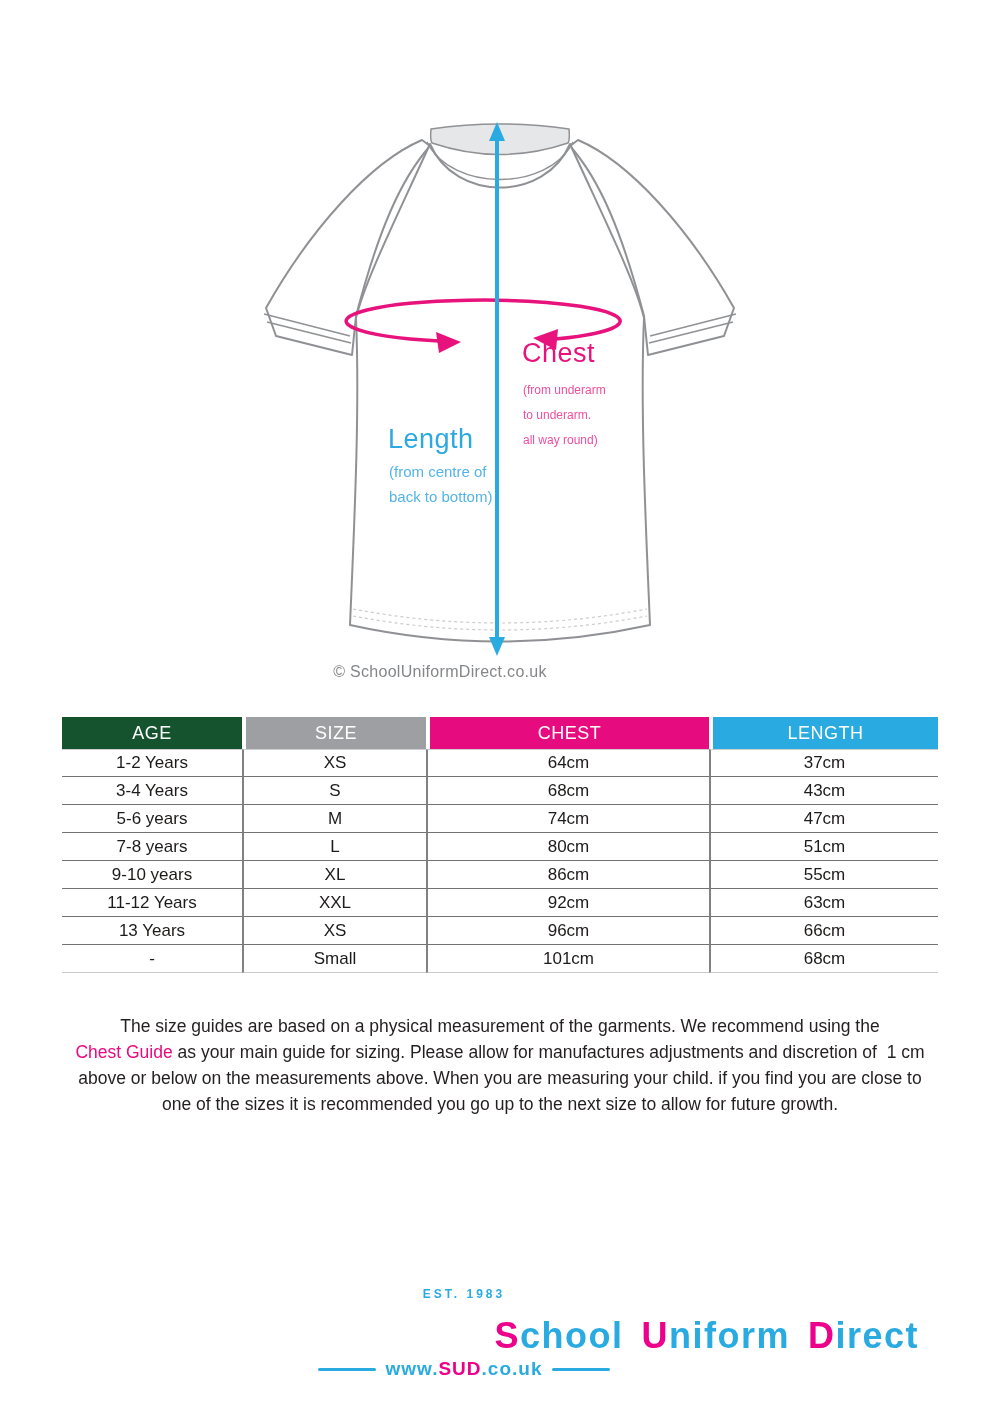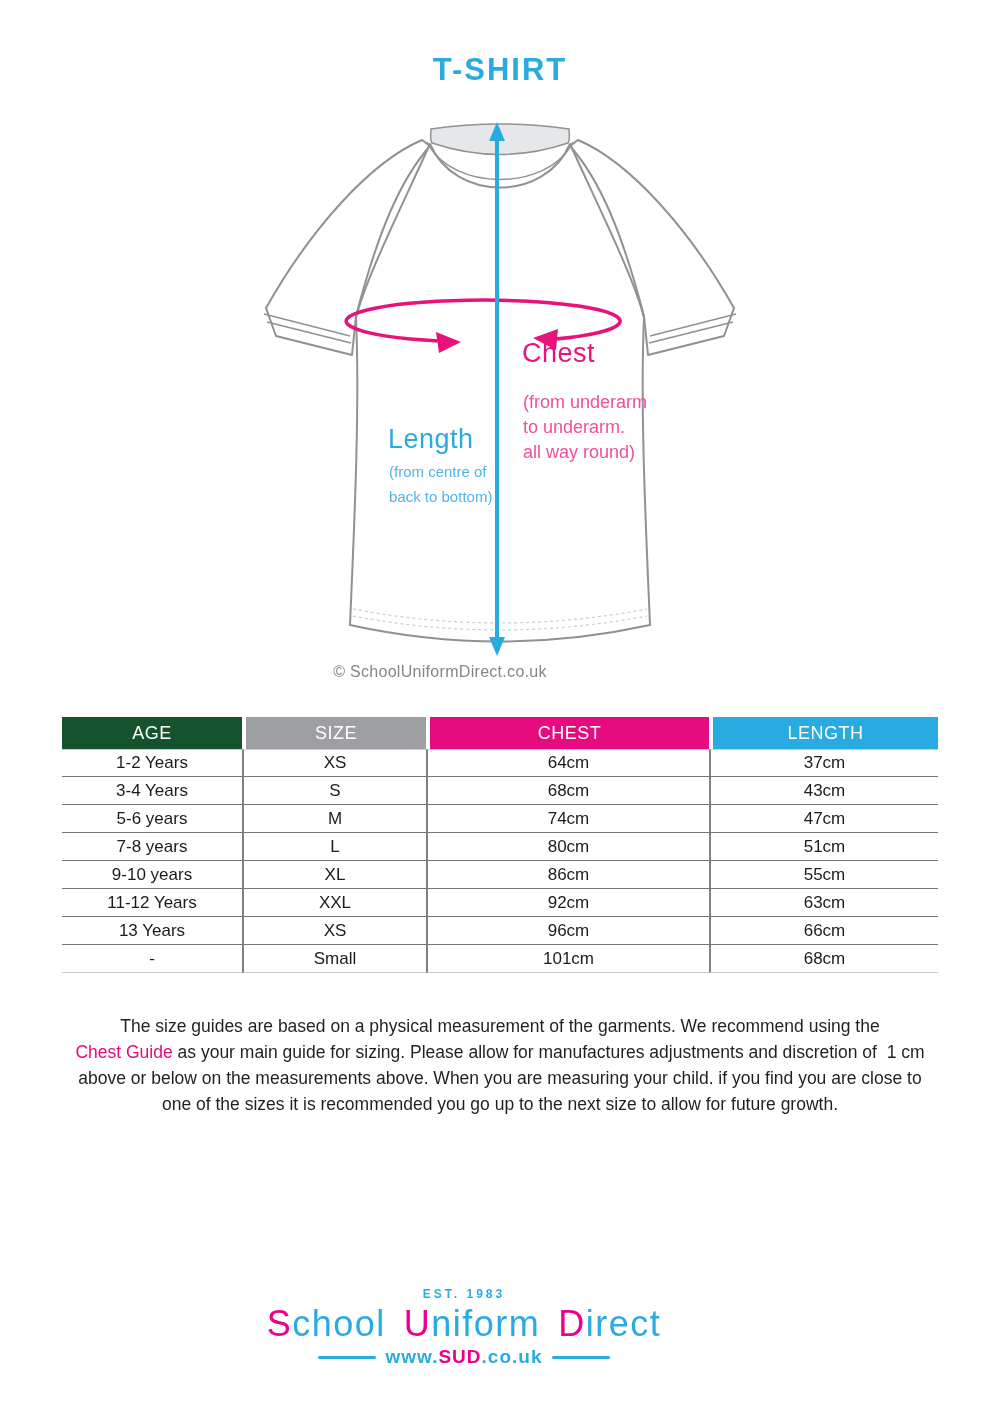--- a/index.html
+++ b/index.html
@@ -13,21 +13,21 @@
     text-align:center; color:#29abe2; font-size:31px; font-weight:bold; letter-spacing:2px;
   }
 
   
   .diagram { position:absolute; left:250px; top:110px; width:500px; height:560px; }
   .diagram svg { position:absolute; left:0; top:0; }
   .measure-label { position:absolute; line-height:1.0; }
   .chest-label { left:272px; top:230px; color:#e8127d; }
   .length-label { left:138px; top:316px; color:#2ba9e0; }
   .measure-main { font-size:27px; letter-spacing:0.5px; }
-  .chest-sub { position:absolute; left:273px; top:280px; color:#ee4f9e; font-size:18px; line-height:25px; }
+  .chest-sub { position:absolute; left:273px; top:268px; color:#ee4f9e; font-size:12px; line-height:25px; }
   .length-sub { position:absolute; left:139px; top:349px; color:#54b4e7; font-size:15px; line-height:25px; }
 
   .copyright {
     position:absolute; top:663px; left:0; width:880px; text-align:center;
     color:#848689; font-size:16px; letter-spacing:0.3px;
   }
 
   
   .size-table-wrap { position:absolute; top:717px; left:62px; width:876px; }
   table.size-table { width:876px; border-collapse:separate; border-spacing:0; table-layout:fixed; }
@@ -49,34 +49,33 @@
   .size-table tbody tr:last-child td { border-bottom:1px solid #c8cacc; }
 
   
   .note { position:absolute; top:1013px; left:0; width:1000px; text-align:center; }
   .note-line { font-size:17.5px; line-height:26px; white-space:pre-wrap; }
   .pink-text { color:#e60b7e; }
 
   
   .footer-logo { position:absolute; top:1287px; left:0; width:928px; text-align:center; }
   .logo-est { color:#29abe2; font-size:12px; font-weight:bold; letter-spacing:3px; }
-  .logo-brand { margin-top:2px; font-size:36px; font-weight:normal; letter-spacing:1.5px; color:#29abe2; }
+  .logo-brand { margin-top:14px; font-size:36px; font-weight:bold; letter-spacing:1.5px; color:#29abe2;text-align:right; }
   .logo-brand .word { margin:0 9px; }
   .logo-initial { color:#ec008c; }
   .logo-url { margin-top:1px; font-size:19px; font-weight:bold; color:#29abe2; letter-spacing:1px;
               display:flex; align-items:center; justify-content:center; gap:10px; }
   .url-dash { display:inline-block; width:58px; height:3px; background:#29abe2; border-radius:2px; }
   .url-sud { color:#ec008c; }
 </style>
 </head>
 <body>
 
 <div class="page">
 
-  <div class="page-title">T-SHIRT</div>
 
   <div class="diagram">
     <svg width="500" height="560" viewBox="0 0 500 560">
 
       <path d="M 172,30 C 120,52 60,120 16,198 L 26,226 L 102,245 L 106,206 C 128,122 150,70 180,36 Z" fill="#ffffff" stroke="#8f9194" stroke-width="2" stroke-linejoin="round"></path>
 
       <path d="M 328,30 C 380,52 440,120 484,198 L 474,226 L 398,245 L 394,206 C 372,122 350,70 320,36 Z" fill="#ffffff" stroke="#8f9194" stroke-width="2" stroke-linejoin="round"></path>
 
       <path d="M 14,204 L 100,226" fill="none" stroke="#8f9194" stroke-width="1.5"></path>
       <path d="M 17,212 L 101,233" fill="none" stroke="#8f9194" stroke-width="1.5"></path>

